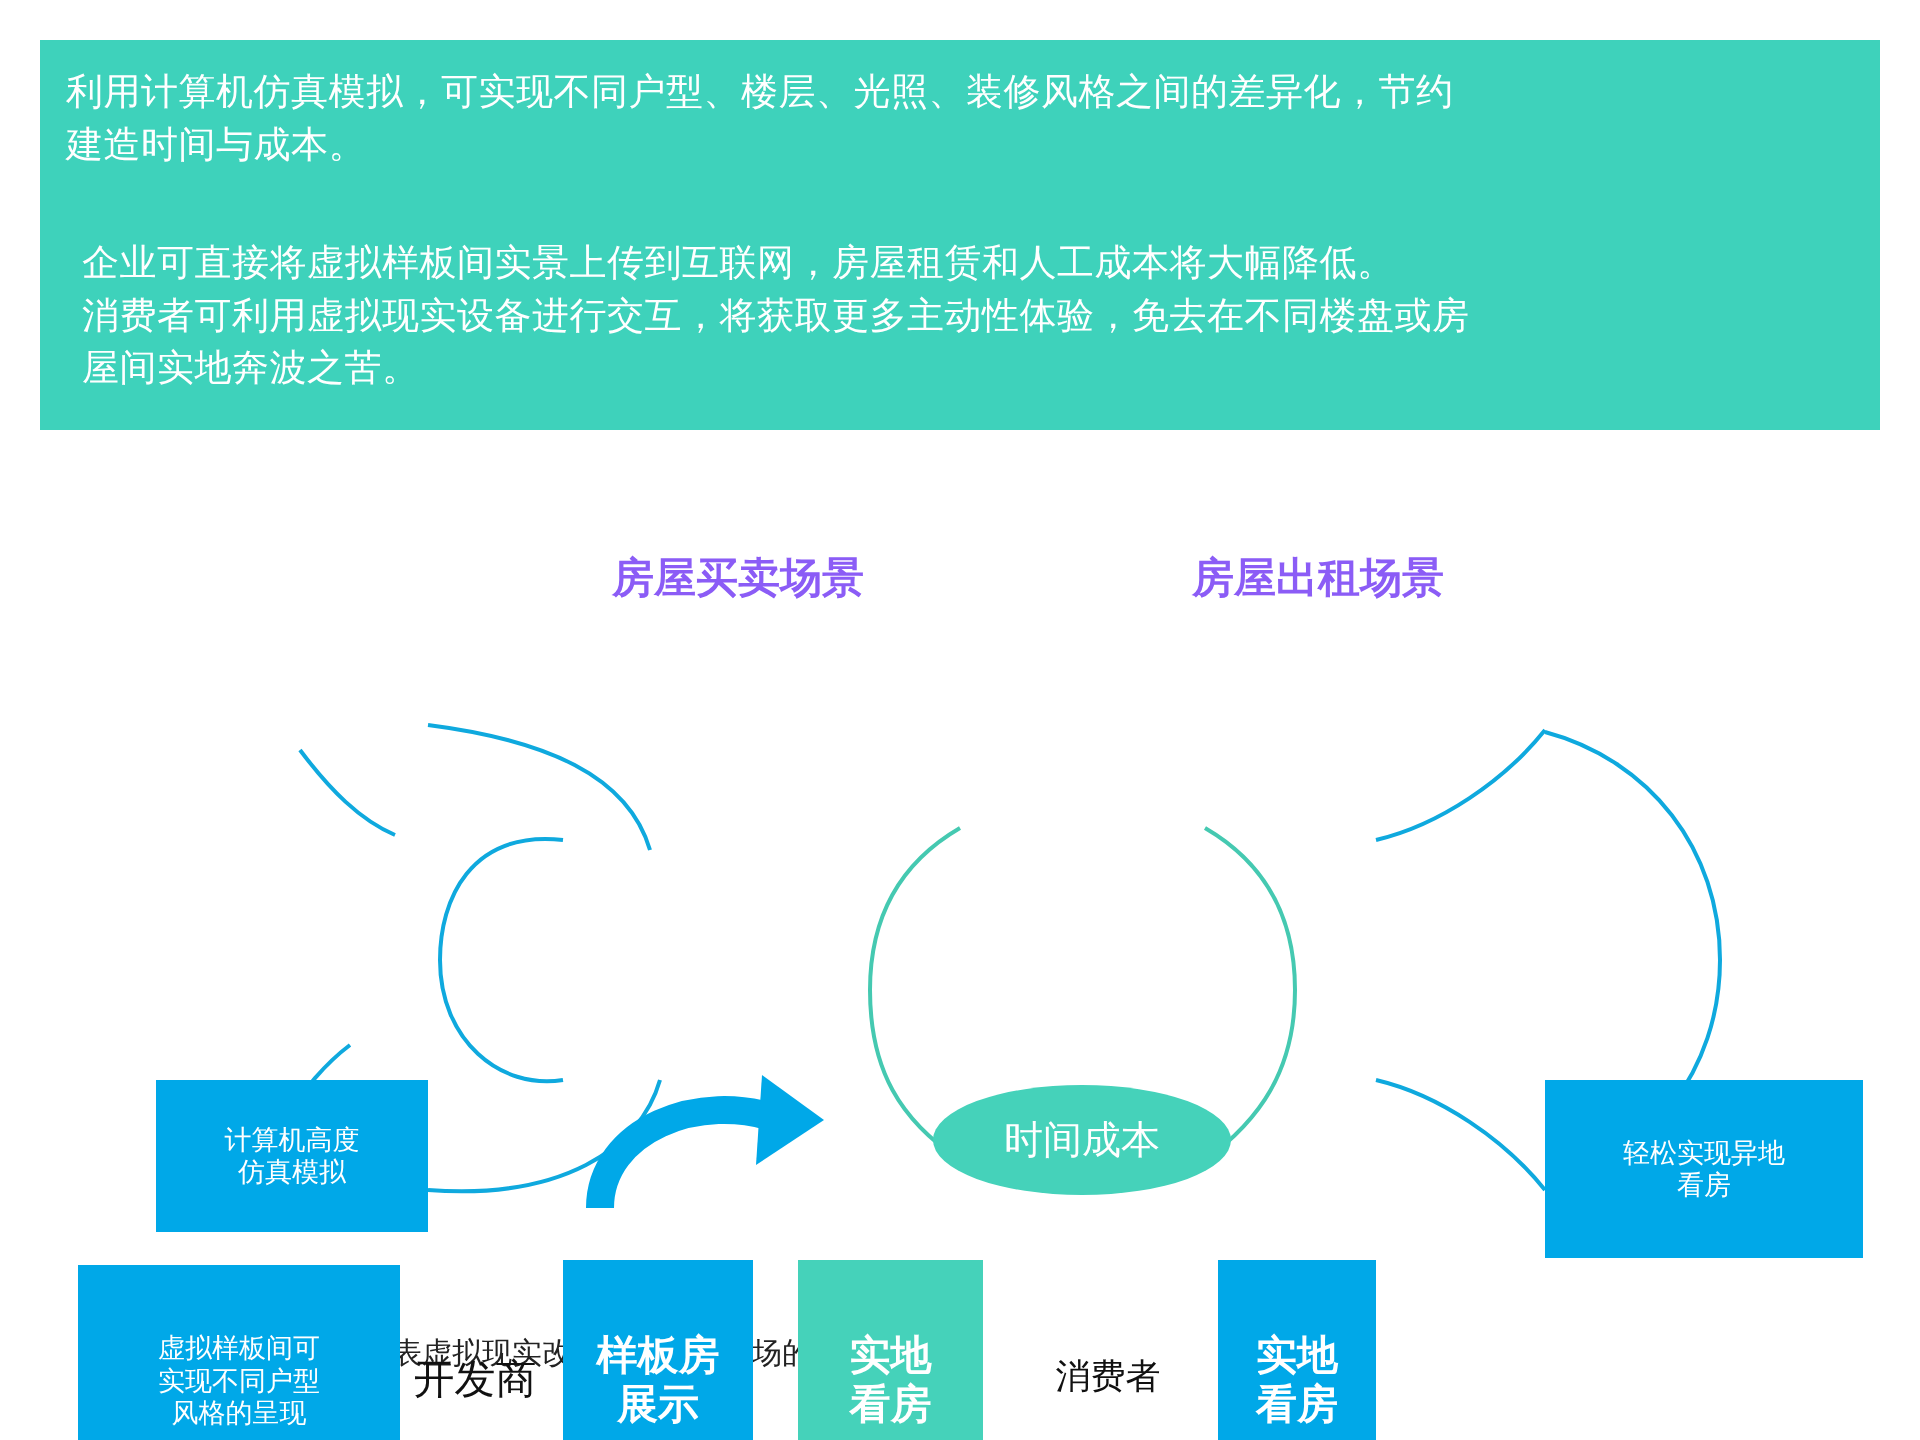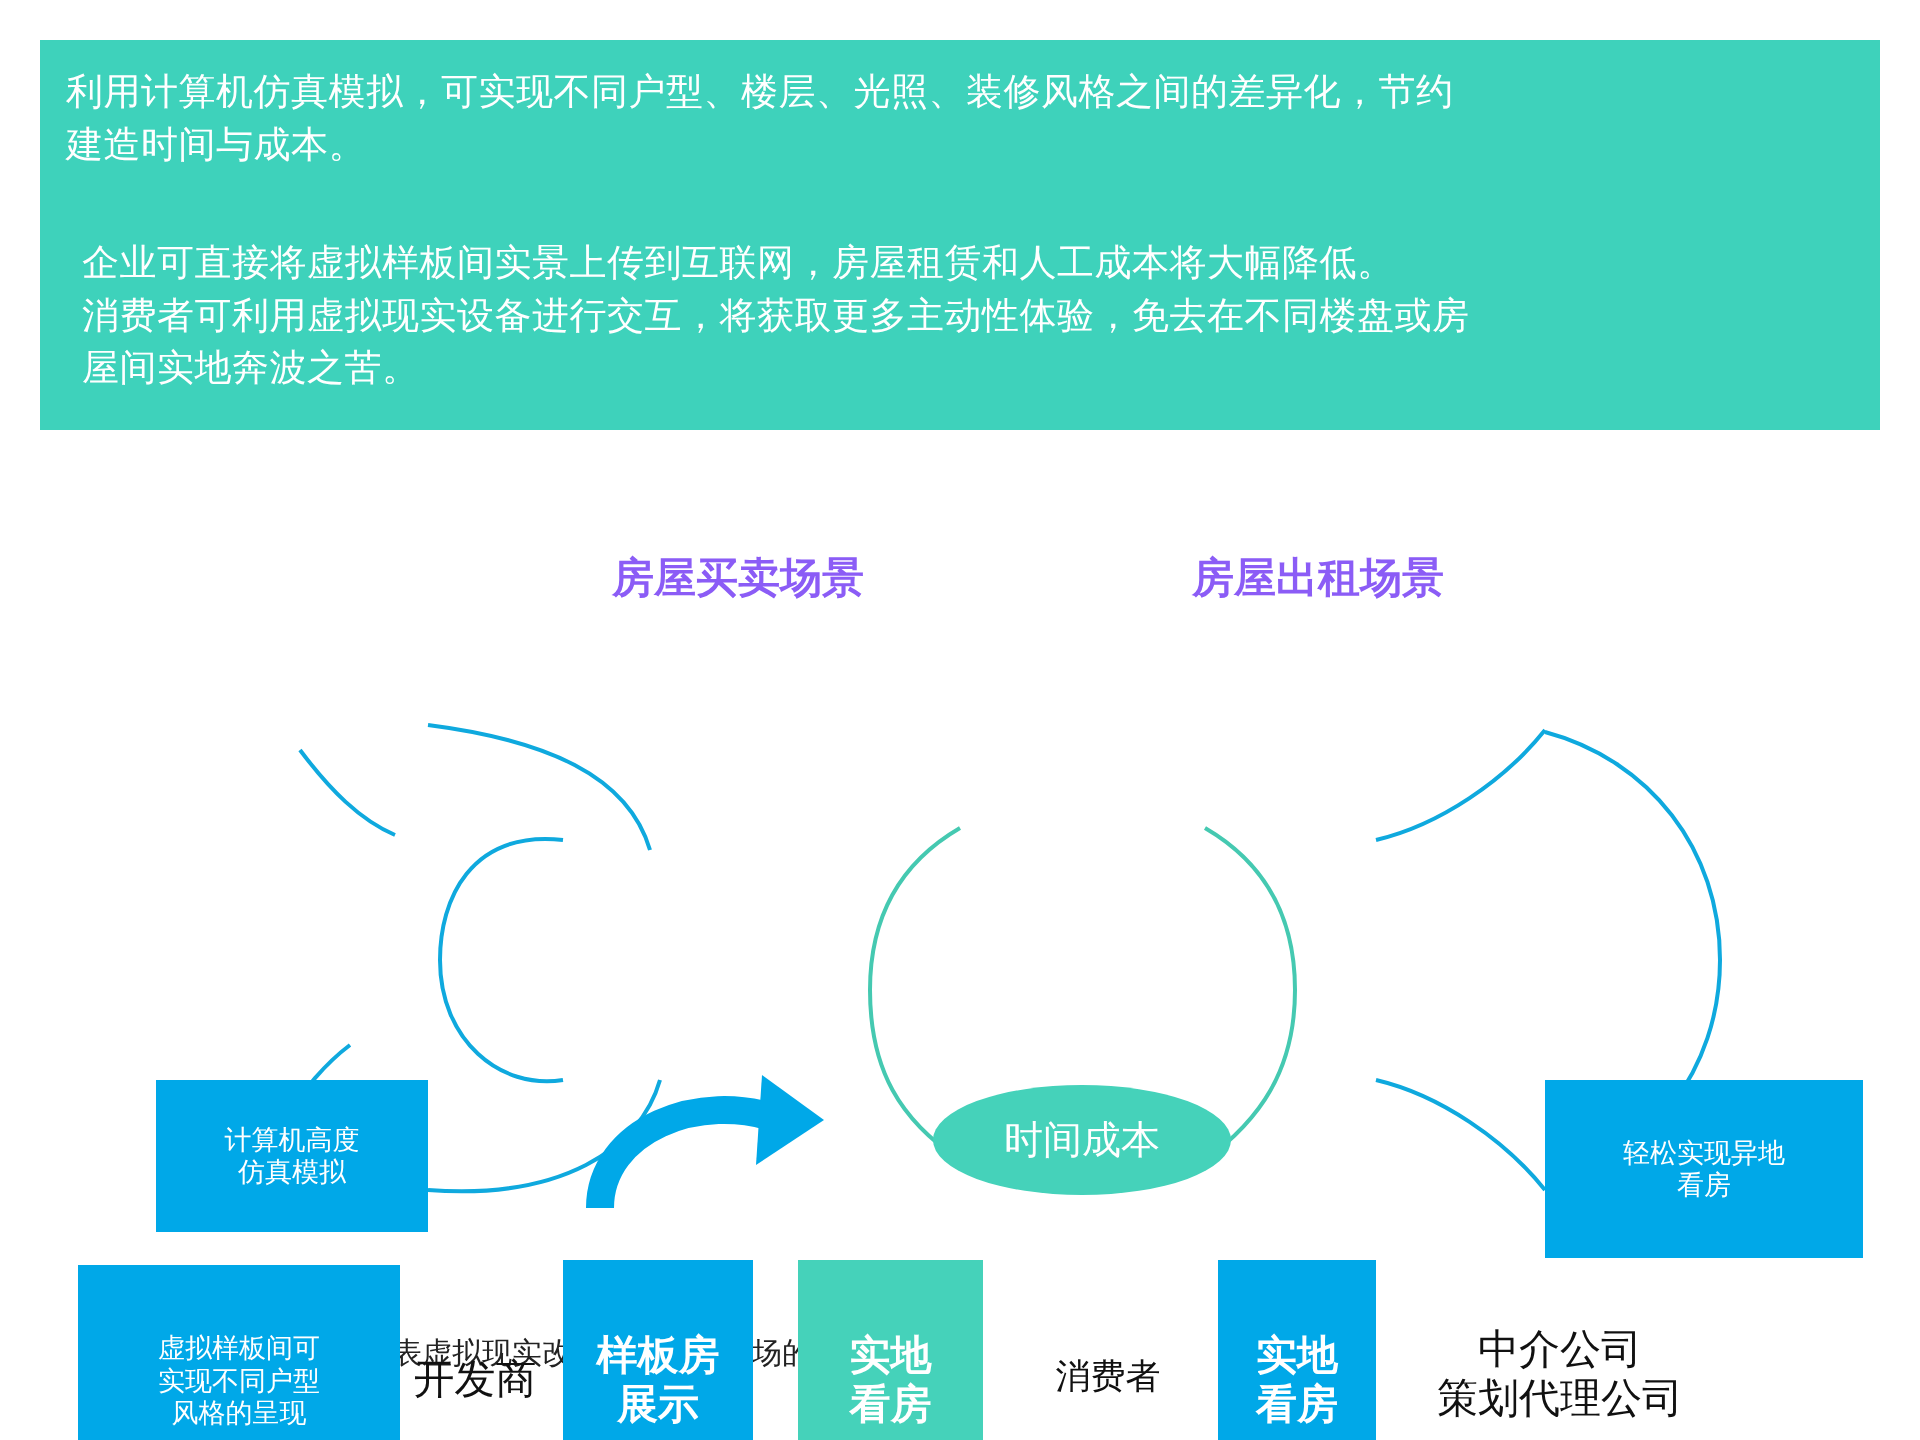--- a/index.html
+++ b/index.html
@@ -207,22 +207,20 @@
   <div class="node-ellipse" id="ellipse-time">时间成本</div>
 
   <div class="hub-text" id="hub-consumer">消费者</div>
 
   <div class="node-box blue big-label" id="box-visit-right" style="white-space:pre-line">实地
 看房</div>
 
   <div class="node-box blue small-label" id="box-remote" style="white-space:pre-line">轻松实现异地
 看房</div>
 
-  <div class="hub-text" id="hub-agency">中介公司
-策划代理公司</div>
 
 </div>
 
 <div id="legend">
   <span id="legend-label">说明：</span>
   <span id="legend-swatch"></span>
   <span id="legend-desc">深蓝色块代表虚拟现实改造房屋租售市场的环节。</span>
 </div>
 
 </body></html>

